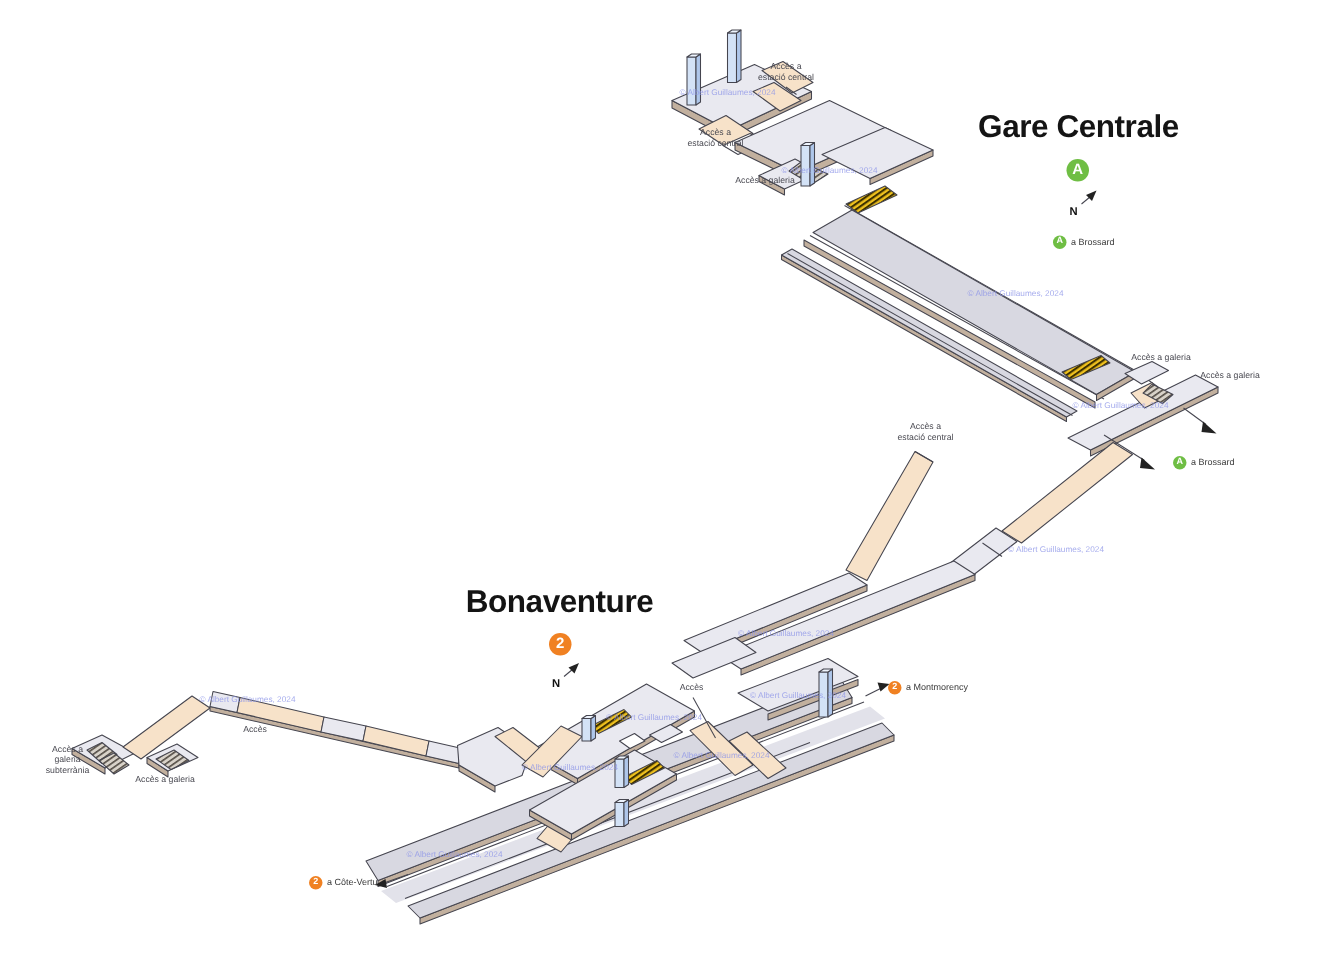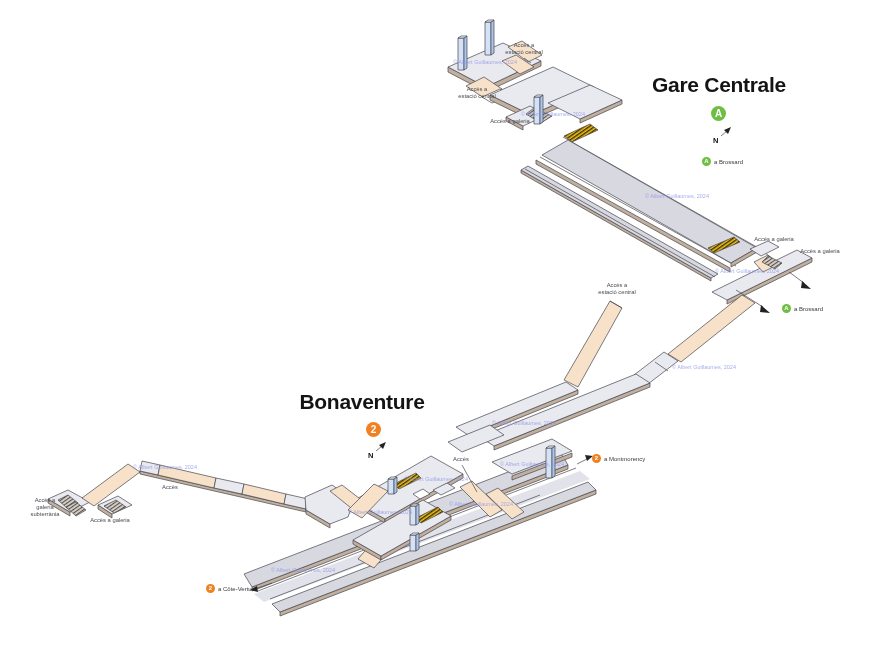--- a/index.html
+++ b/index.html
@@ -209,21 +209,21 @@
       <line x1="376" y1="451" x2="382" y2="446" stroke="#111" stroke-width="1"></line>
       <polygon class="arr noline" points="386,442 379,445 383,449"></polygon>
     </g>
   </g>
 </svg>
 
   <div class="title" style="left:719px;top:73px">Gare Centrale</div>
   <div class="badge-lg bg-green" style="left:711px;top:106px">A</div>
   <div class="compass" style="left:713px;top:136px">N</div>
 
-  <div class="title" style="left:362px;top:390px">Bonaventure</div>
+  <div class="title" style="left:373px;top:390px">Bonaventure</div>
   <div class="badge-lg bg-orange" style="left:366px;top:422px">2</div>
   <div class="compass" style="left:368px;top:451px">N</div>
 
   <div class="dest" style="left:702px;top:157px">
     <span class="badge-sm bg-green">A</span>
     <span>a Brossard</span>
   </div>
   <div class="dest" style="left:782px;top:304px">
     <span class="badge-sm bg-green">A</span>
     <span>a Brossard</span>

